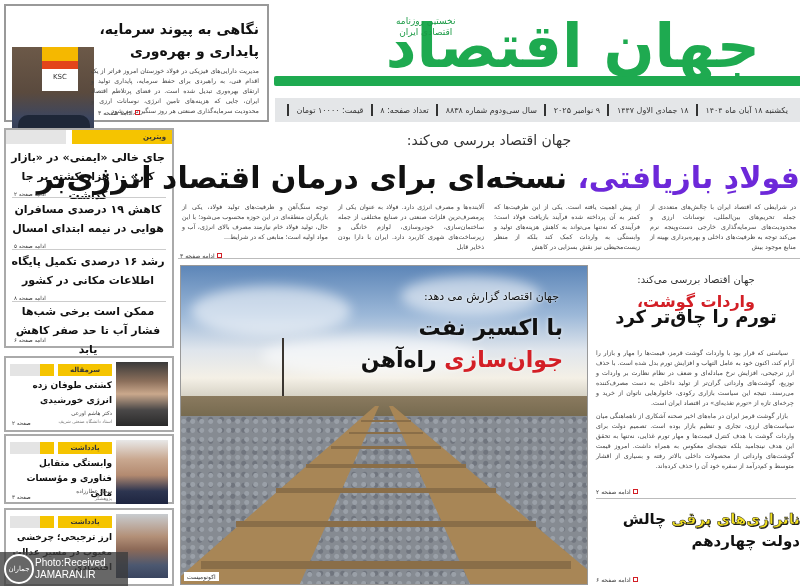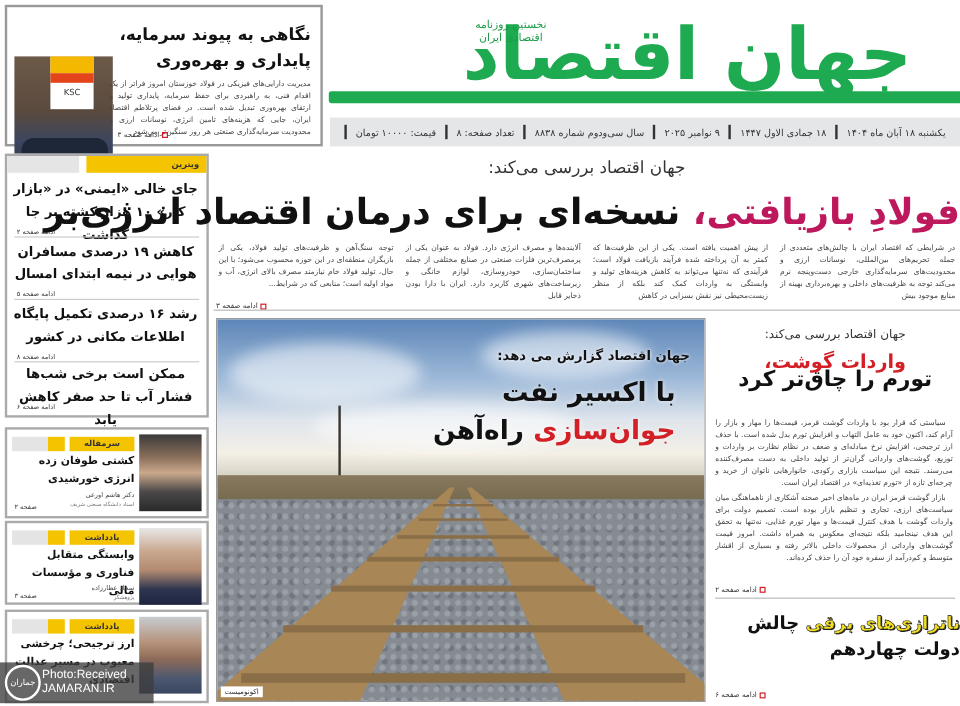--- a/index.html
+++ b/index.html
@@ -46,34 +46,34 @@
   .op-tab2 { position: absolute; top: 6px; right: 118px; width: 14px; height: 12px; background: #f5c400; }
   .op-tab3 { position: absolute; top: 6px; left: 4px; width: 30px; height: 12px; background: #e4e4e4; }
   .op-title { position: absolute; right: 60px; top: 20px; width: 104px; text-align: right; font-size: 9px; font-weight: bold; line-height: 15px; }
   .op-author { position: absolute; right: 60px; font-size: 5.5px; color: #444; }
   .op-cont { position: absolute; left: 6px; font-size: 5.5px; color: #333; }
 
   
   .main-head { left: 178px; top: 128px; width: 622px; height: 140px; }
   .kicker { position: absolute; top: 4px; left: 0; right: 0; text-align: center; font-size: 14px; color: #333; }
   .headline { position: absolute; top: 30px; left: 0; right: 0; text-align: center; font-size: 30px; font-weight: bold; line-height: 40px; white-space: nowrap; }
-  .headline .red { color: #be185d; }
+  .headline .red { color: #6d28d9; }
   .head-cols { position: absolute; top: 74px; left: 0; right: 0; height: 52px; display: flex; flex-direction: row; gap: 10px; padding: 0 4px; }
   .head-col { flex: 1; font-size: 6.3px; line-height: 10px; color: #444; text-align: justify; }
   .head-line { position: absolute; left: 0; right: 0; top: 130px; height: 1px; background: #bbb; }
   .main-head .cont { position: absolute; left: 2px; top: 124px; }
 
   
   .photo { left: 180px; top: 265px; width: 408px; height: 320px; overflow: hidden; border: 1px solid #999; }
   .sky { position: absolute; left: 0; top: 0; width: 100%; height: 140px; background: linear-gradient(180deg, #5d86b8 0%, #9cb8d8 35%, #dfe5ec 60%, #f4f0e6 80%, #c7c3b5 100%); }
   .cloud { position: absolute; background: rgba(255,255,255,0.55); border-radius: 50%; filter: blur(6px); }
   .field { position: absolute; left: 0; top: 130px; width: 100%; height: 30px; background: linear-gradient(180deg, #8a7a5f 0%, #6d6348 100%); }
   .ballast { position: absolute; left: 0; top: 150px; width: 100%; height: 170px; background: radial-gradient(circle at 30% 60%, #9aa0a8 0 2px, transparent 3px) 0 0/9px 9px, radial-gradient(circle at 70% 30%, #70757e 0 2px, transparent 3px) 0 0/11px 11px, #868b92; }
   .pole { position: absolute; left: 101px; top: 72px; width: 2px; height: 70px; background: #3a3530; }
-  .photo-kicker { position: absolute; right: 12px; top: 24px; font-size: 11px; font-weight: bold; color: #111; text-shadow: 0 0 3px #fff; }
+  .photo-kicker { position: absolute; right: 28px; top: 24px; font-size: 11px; font-weight: normal; color: #111; text-shadow: 0 0 3px #fff; }
   .photo-title { position: absolute; right: 24px; top: 46px; font-size: 22px; font-weight: bold; line-height: 32px; text-align: right; color: #111; text-shadow: 0 0 4px rgba(255,255,255,0.7); }
   .photo-title .red { color: #d31f26; }
   .photo-credit { position: absolute; left: 3px; bottom: 3px; background: #fff; font-size: 6px; padding: 1px 3px; color: #333; }
 
   
   .rightcol { left: 592px; top: 270px; width: 208px; height: 318px; }
   .rc-kicker { position: absolute; top: 4px; left: 0; right: 0; text-align: center; font-size: 10px; color: #333; }
   .rc-title1 { position: absolute; top: 22px; left: 0; right: 0; text-align: center; font-size: 16px; font-weight: bold; color: #d31f26; }
   .rc-title2 { position: absolute; top: 36px; left: 0; right: 0; text-align: center; font-size: 18px; font-weight: bold; color: #111; }
   .rc-body { position: absolute; top: 78px; right: 6px; width: 198px; font-size: 6.3px; line-height: 10px; color: #444; text-align: justify; }

